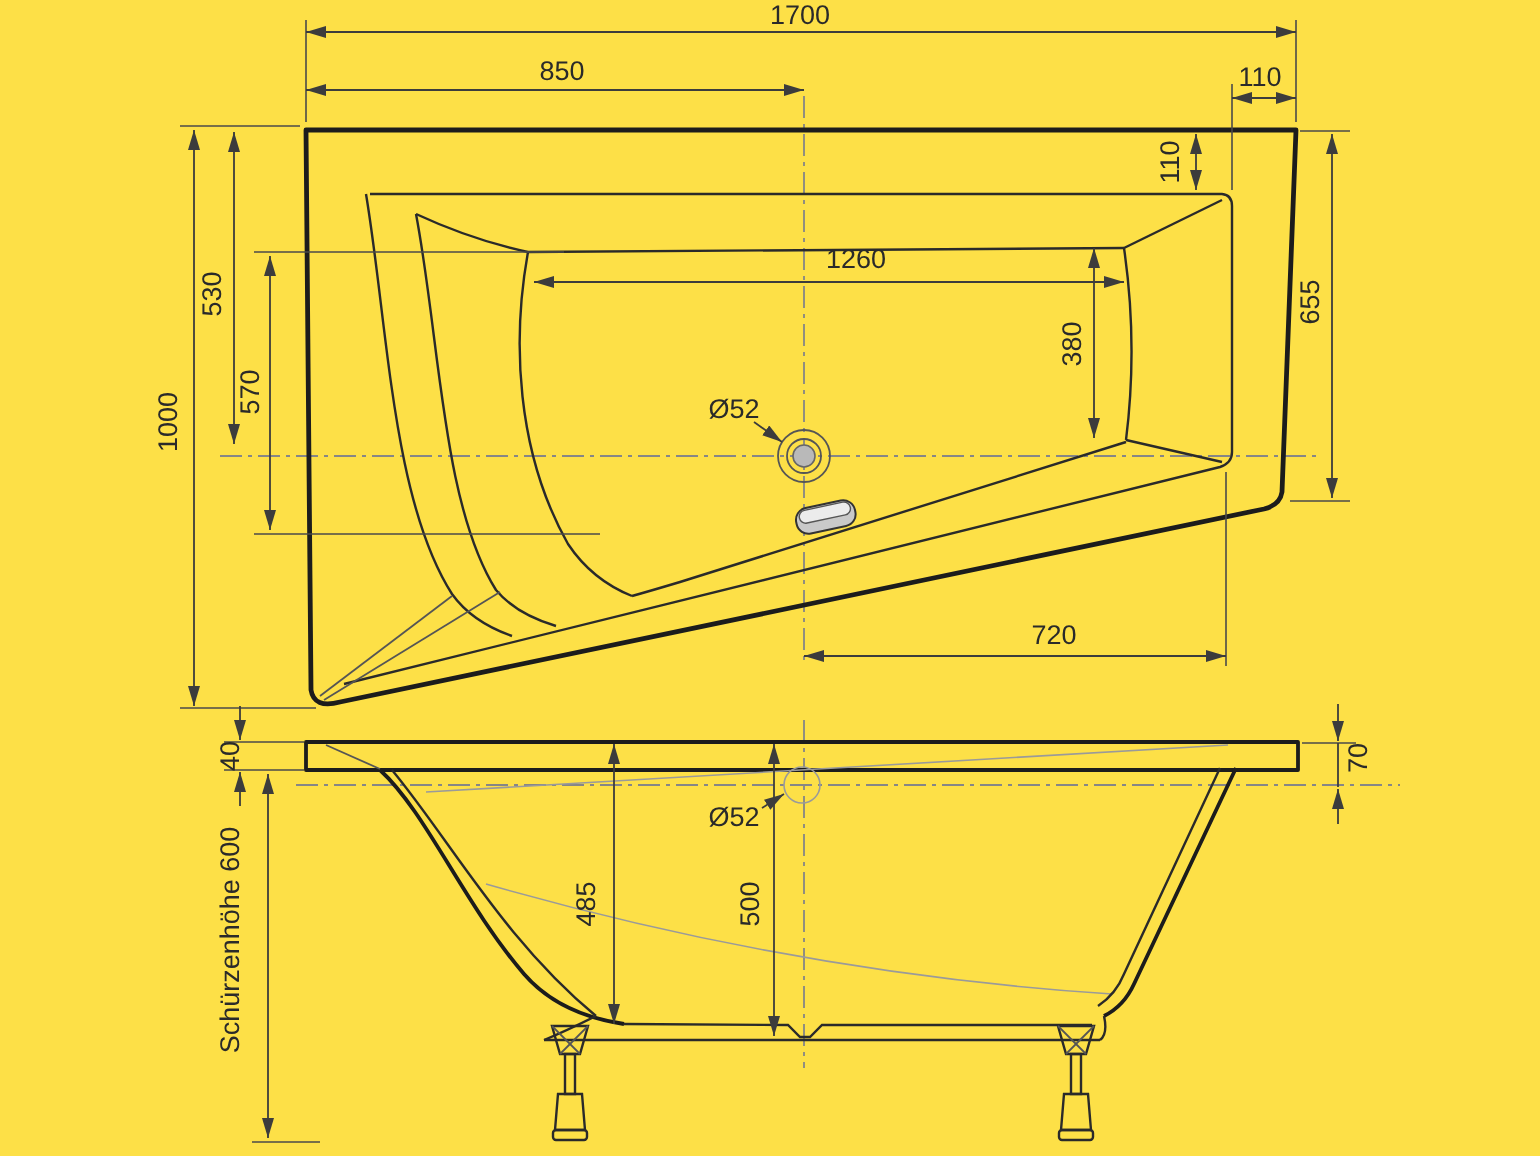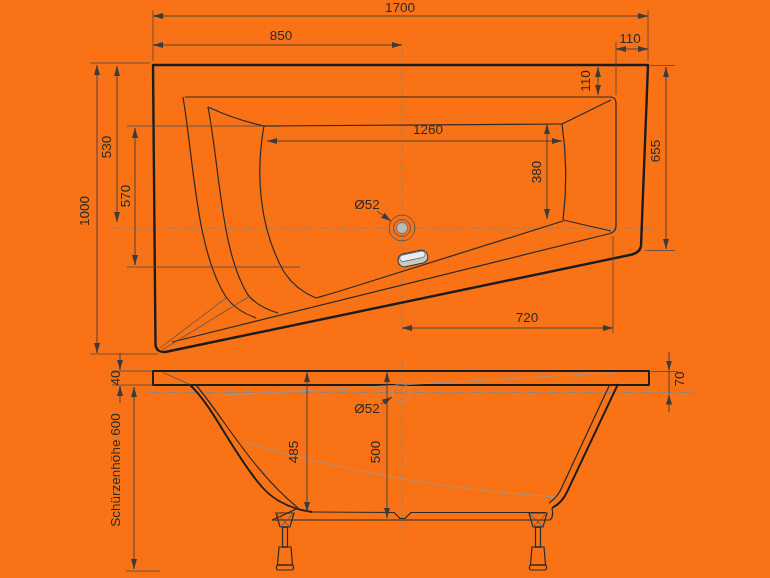--- a/index.html
+++ b/index.html
@@ -1,16 +1,16 @@
 <!DOCTYPE html>
 <html><head>
 <meta charset="utf-8">
 <style>
   html, body { margin: 0; padding: 0; background: #ffffff; }
-  .stage { width: 770px; height: 578px; position: relative; background: #f97316; }
+  .stage { width: 770px; height: 578px; position: relative; background: #fde047; }
   svg { display: block; }
   text {
     font-family: "Liberation Sans", "DejaVu Sans", sans-serif;
     font-size: 13.5px;
     fill: #2a2a2a;
   }
   .outline  { fill: none; stroke: #1c1c1c; stroke-width: 2.4; stroke-linejoin: round; }
   .band     { fill: none; stroke: #1c1c1c; stroke-width: 1.9; stroke-linejoin: round; }
   .inner    { fill: none; stroke: #2a2a2a; stroke-width: 1.2; }
   .thin     { fill: none; stroke: #555;    stroke-width: 0.9; }

